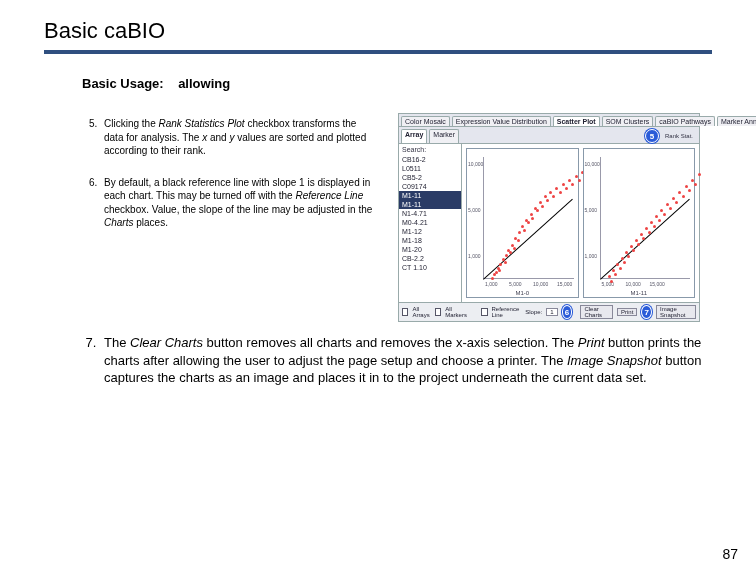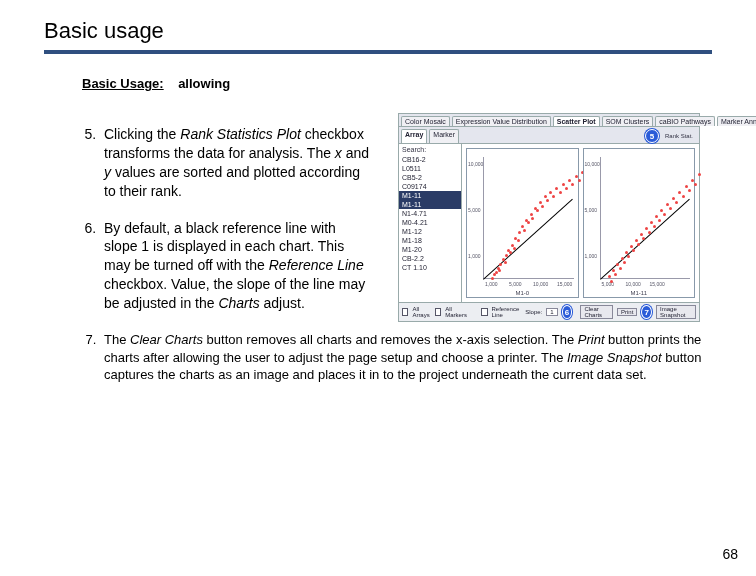--- a/index.html
+++ b/index.html
@@ -30,48 +30,48 @@
   }
   .rule {
     height: 4px;
     background: #2f4f7f;
     margin: 0 0 22px 0;
   }
   .subhead {
     font-size: 13px;
     margin: 0 0 22px 38px;
   }
-  .subhead .label { font-weight: bold; text-decoration: underline; }
+  .subhead .label { font-weight: bold; }
   .subhead .cont  { font-weight: bold; }
   .cols {
     display: flex;
     gap: 16px;
     margin-left: 38px;
   }
   .leftcol { width: 300px; }
   .rightcol { flex: 1; }
   ol.steps {
     list-style: decimal;
     padding: 0;
-    margin: 12px;
+    margin: 4px;
     margin-left: 18px;
-    font-size: 14px;
+    font-size: 10px;
     line-height: 1.35;
   }
   ol.steps li { margin-bottom: 18px; padding-left: 4px; }
   .it { font-style: italic; }
   .fullstep {
     margin-left: 38px;
     font-size: 13px;
     line-height: 1.35;
   }
   .fullstep ol {
     list-style: decimal;
     padding: 0;
-    margin: 0 0 0 18px;
+    margin: 12px 0 0 18px;
   }
   .fullstep li { padding-left: 4px; }
   .page-num {
     position: absolute;
     right: 18px;
     bottom: 14px;
     font-size: 14px;
   }
 
   
@@ -167,37 +167,37 @@
     font-size:6px;
   }
   .app .footer .chk { width:6px; height:6px; border:1px solid #556; background:#fff; display:inline-block; }
   .app .footer .fld { border:1px solid #889; background:#fff; padding:0 3px; }
   .app .footer .btn { border:1px solid #889; background:#e8e8ee; padding:0 3px; }
 </style>
 </head>
 <body>
 
 <div class="slide">
-  <div class="title-line">Basic usage</div>
+  <div class="title-line">Basic caBIO</div>
   <div class="rule"></div>
 
   <div class="subhead">
     <span class="label">Basic Usage:</span>
     <span>&nbsp;&nbsp;</span>
     <span class="cont">allowing</span>
   </div>
 
   <div class="cols">
     <div class="leftcol">
       <ol class="steps" start="5">
         <li>
           <span>Clicking the </span><span class="it">Rank Statistics Plot</span><span> checkbox transforms the data for analysis. The </span><span class="it">x</span><span> and </span><span class="it">y</span><span> values are sorted and plotted according to their rank.</span>
         </li>
         <li>
-          <span>By default, a black reference line with slope 1 is  displayed in each chart. This may be turned off with the  </span><span class="it">Reference Line</span><span> checkbox. Value, the slope of the line may be adjusted in the </span><span class="it">Charts</span><span> adjust.</span>
+          <span>By default, a black reference line with slope 1 is  displayed in each chart. This may be turned off with the  </span><span class="it">Reference Line</span><span> checkbox. Value, the slope of the line may be adjusted in the </span><span class="it">Charts</span><span> places.</span>
         </li>
       </ol>
     </div>
 
     <div class="rightcol">
 
       <div class="app">
         <div class="tabs1" id="tabs-top">
             <div class="tab">Color Mosaic</div>
             <div class="tab">Expression Value Distribution</div>
@@ -357,14 +357,14 @@
   </div>
 
   <div class="fullstep">
     <ol start="7">
       <li>
         <span>The </span><span class="it">Clear Charts</span><span> button removes all charts and removes the x-axis selection. The </span><span class="it">Print</span><span> button prints  the charts after allowing the user to adjust the page setup and choose a printer. The </span><span class="it">Image Snapshot</span><span> button  captures the charts as an image and places it in to the project underneath the current data set.</span>
       </li>
     </ol>
   </div>
 
-  <div class="page-num">68</div>
+  <div class="page-num">87</div>
 </div>
 
 </body></html>

